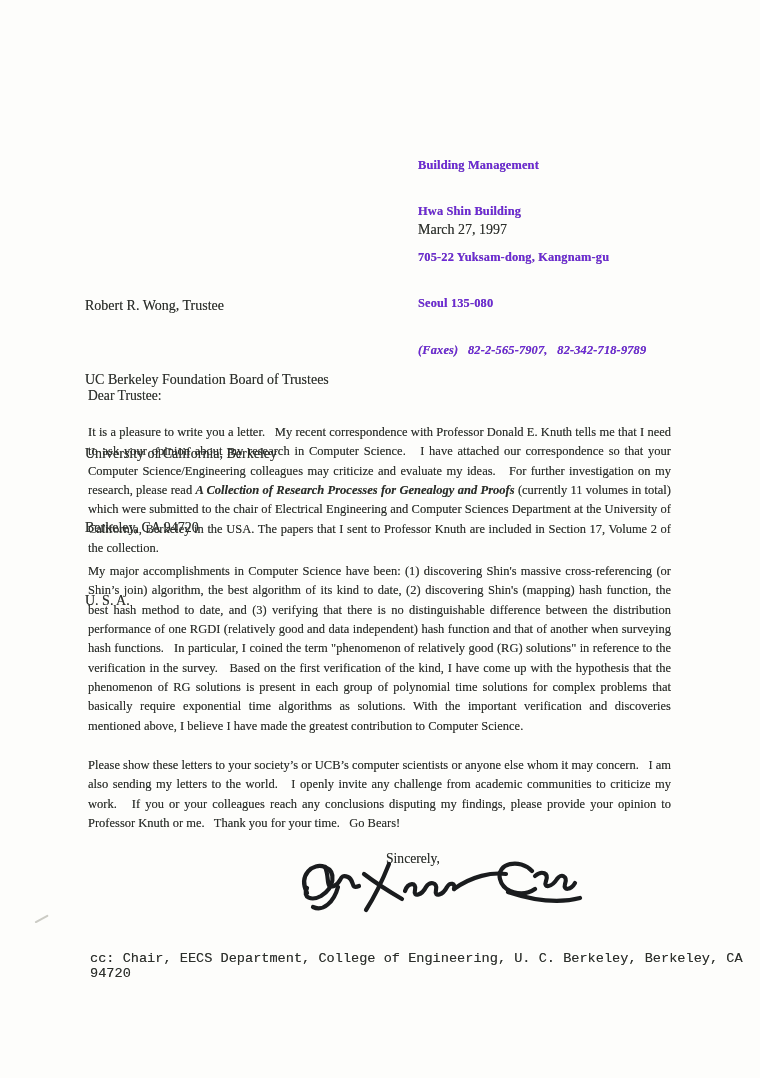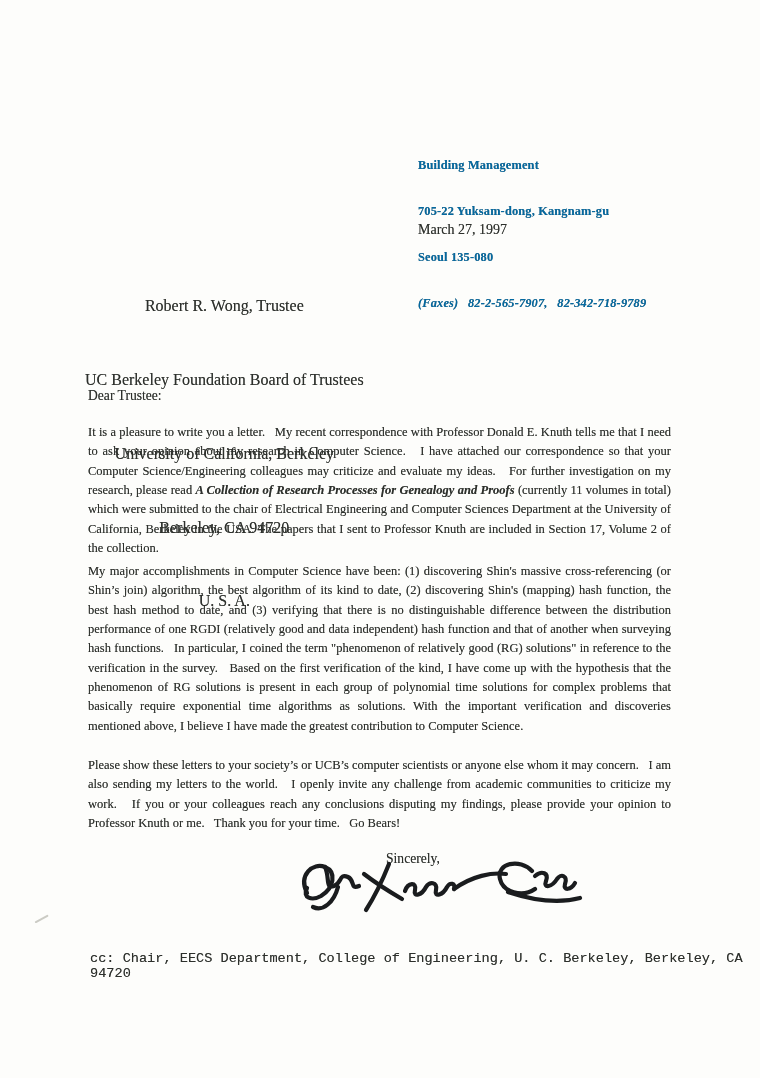--- a/index.html
+++ b/index.html
@@ -8,30 +8,30 @@
     width:760px;height:1078px;
     background:#fdfdfb;
     font-family:"Liberation Serif", serif;
     color:#2d302c;
     overflow:hidden;
   }
   .page *{text-shadow:0 0 .45px rgba(45,48,44,.55);}
   .letterhead{
     position:absolute;left:418px;top:127px;
     font-weight:bold;font-size:12.4px;line-height:15.4px;
-    color:#0369a1;white-space:pre;letter-spacing:.15px;
+    color:#6d28d9;white-space:pre;letter-spacing:.15px;
   }
   .letterhead .fax{font-style:italic;}
   .date{
     position:absolute;left:418px;top:222px;
     font-size:14px;color:#2d302c;
   }
   .recipient{
     position:absolute;left:85px;top:245px;
-    font-size:16px;line-height:24.6px;white-space:pre;text-align:center;
+    font-size:14px;line-height:24.6px;white-space:pre;
   }
   .salutation{
     position:absolute;left:88px;top:388px;
     font-size:13.6px;
   }
   .para{
     position:absolute;left:88px;width:583px;
     margin:0;
     font-size:12.5px;line-height:19.35px;
     text-align:justify;
@@ -64,20 +64,21 @@
     transform:rotate(-28deg);opacity:.75;border-radius:1px;
   }
 </style>
 </head>
 <body>
 
 <div class="page">
 
   <div class="letterhead">
     <div>Building Management</div>
+    <div>Hwa Shin Building</div>
     <div>705-22 Yuksam-dong, Kangnam-gu</div>
     <div>Seoul 135-080</div>
     <div class="fax">(Faxes)   82-2-565-7907,   82-342-718-9789</div>
   </div>
 
   <div class="date">March 27, 1997</div>
 
   <div class="recipient">
     <div>Robert R. Wong, Trustee</div>
     <div>UC Berkeley Foundation Board of Trustees</div>

